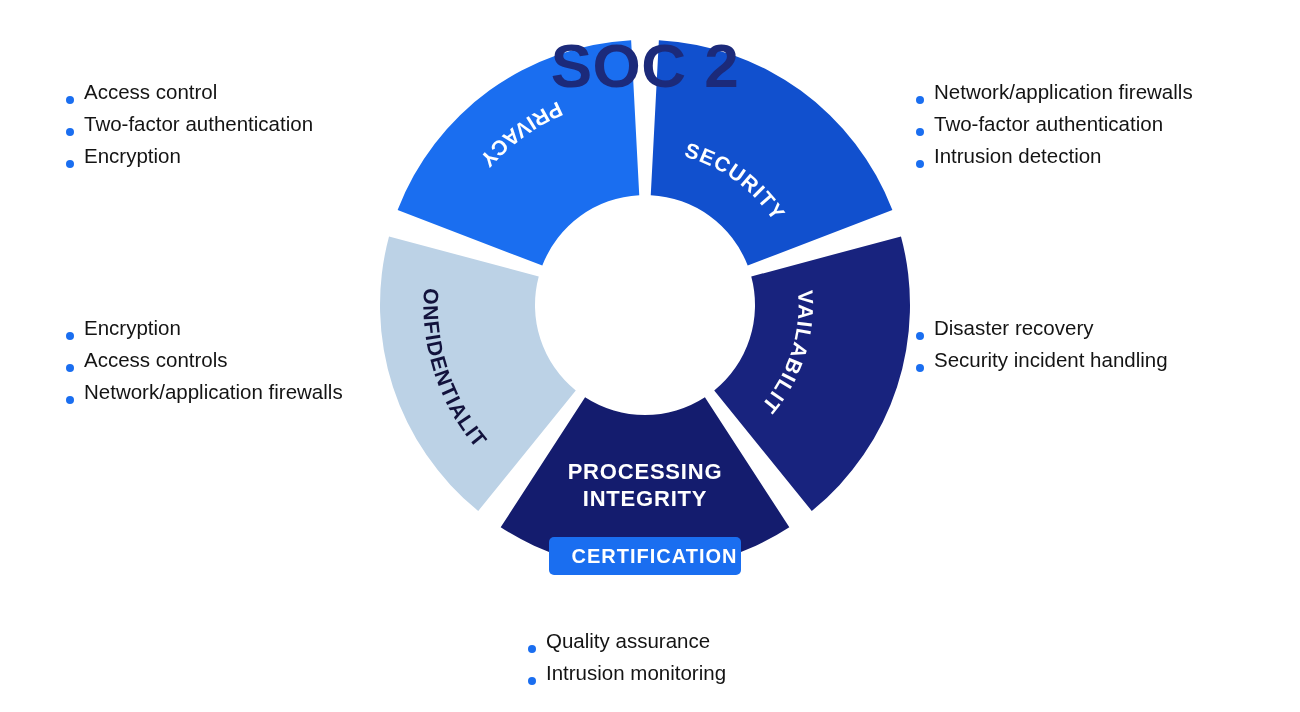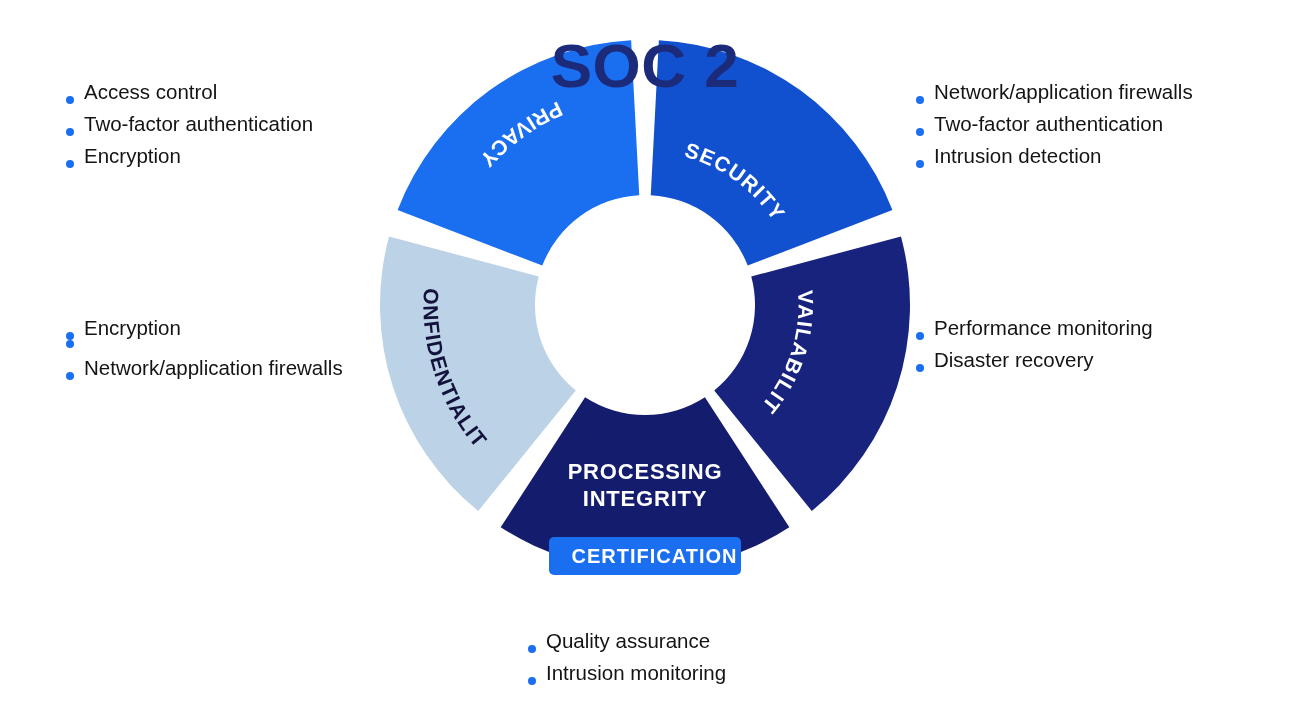--- a/index.html
+++ b/index.html
@@ -123,20 +123,21 @@
   </li>
 </ul>
 
 <ul class="bullet-list list-confidentiality">
   <li>
     <span class="bullet-dot"></span>
     <span>Encryption</span>
   </li>
   <li>
     <span class="bullet-dot"></span>
+    <span>Access controls</span>
   </li>
   <li>
     <span class="bullet-dot"></span>
     <span>Network/application firewalls</span>
   </li>
 </ul>
 
 <ul class="bullet-list list-security">
   <li>
     <span class="bullet-dot"></span>
@@ -148,25 +149,25 @@
   </li>
   <li>
     <span class="bullet-dot"></span>
     <span>Intrusion detection</span>
   </li>
 </ul>
 
 <ul class="bullet-list list-availability">
   <li>
     <span class="bullet-dot"></span>
-    <span>Performance monitoring</span>
-  </li>
-  <li>
-    <span class="bullet-dot"></span>
     <span>Disaster recovery</span>
+  </li>
+  <li>
+    <span class="bullet-dot"></span>
+    <span>Security incident handling</span>
   </li>
 </ul>
 
 <ul class="bullet-list list-processing">
   <li>
     <span class="bullet-dot"></span>
     <span>Quality assurance</span>
   </li>
   <li>
     <span class="bullet-dot"></span>

